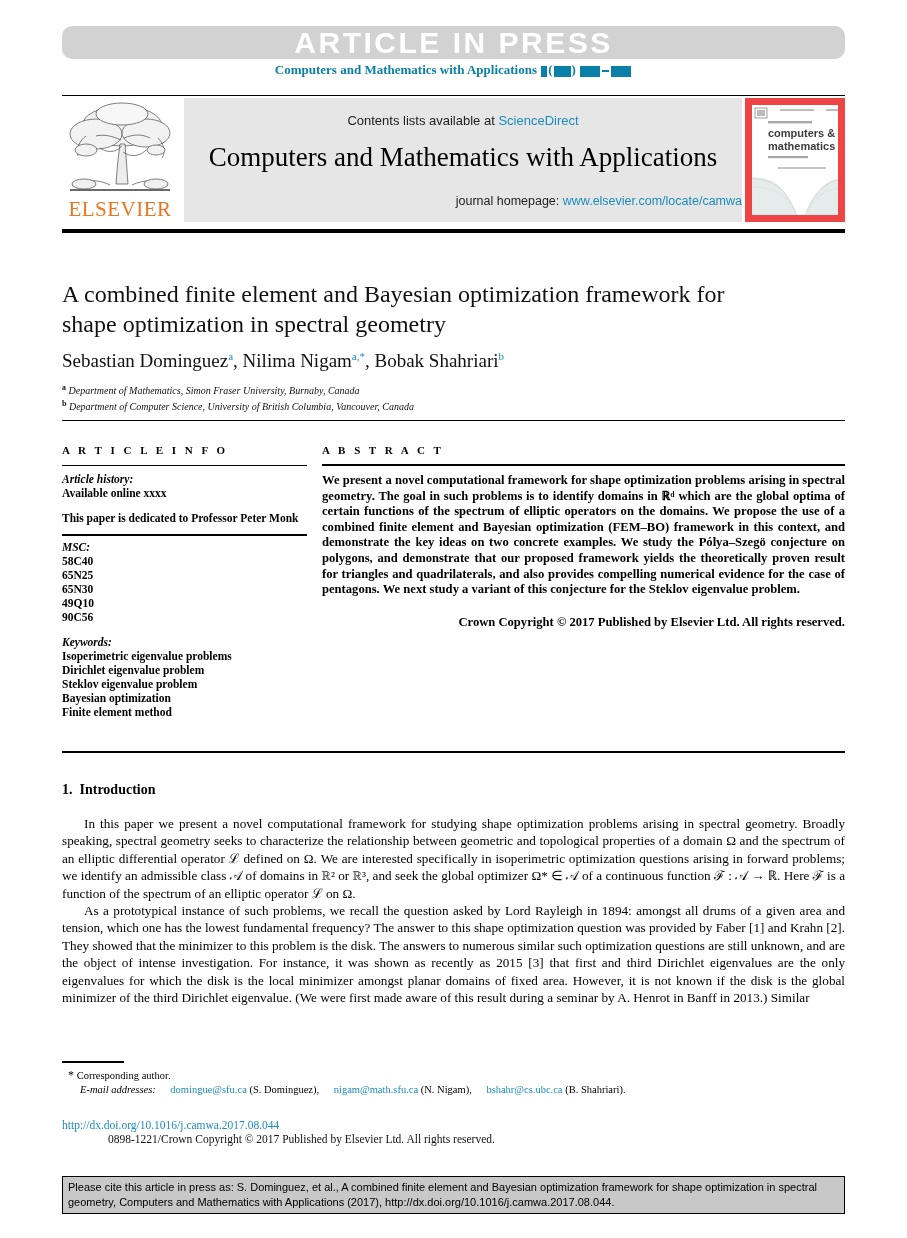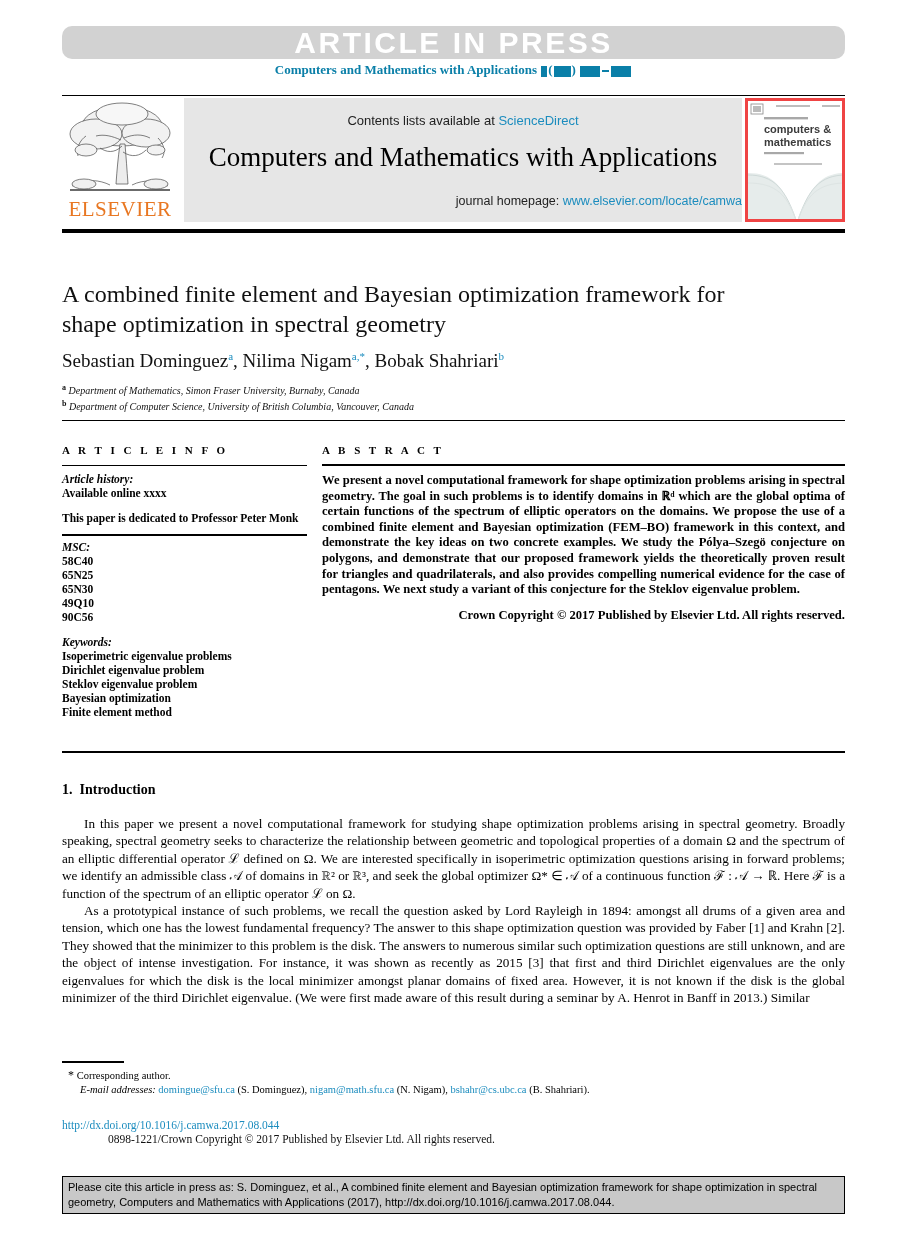--- a/index.html
+++ b/index.html
@@ -117,21 +117,21 @@
     text-align: right;
     font-family: "Liberation Sans", sans-serif;
     font-size: 12.5px;
     color: #222;
   }
   .hp-link { color: #1b8cbe; }
   .cover-thumb {
     position: absolute;
     right: 0; top: 0;
     width: 100px; height: 124px;
-    border: 3px solid #ef4444;
+    border: 7px solid #ef4444;
     box-sizing: border-box;
     background: #fbfbfb;
     overflow: hidden;
   }
   .mast-rule-bottom {
     position: absolute;
     left: 62px; top: 229px;
     width: 783px; height: 4px;
     background: #000;
   }
@@ -210,21 +210,21 @@
     line-height: 15.6px;
     text-align: justify;
     font-weight: bold;
     margin-top: 7px;
   }
   .abstract-copyright {
     font-family: "Liberation Serif", serif;
     font-size: 12.6px;
     font-weight: bold;
     text-align: right;
-    margin-top: 10px;
+    margin-top: 17px;
   }
 
   .rule-below-abs {
     position: absolute;
     left: 62px; top: 751px;
     width: 783px; height: 2px;
     background: #000;
   }
 
   
@@ -257,21 +257,21 @@
   }
   .fn-block {
     position: absolute;
     left: 62px; top: 1068px;
     width: 700px;
     font-family: "Liberation Serif", serif;
     font-size: 10.5px;
     line-height: 14px;
   }
   .fn-block .star { font-size: 12px; }
-  .mail { color: #1b8cbe; }
+  .mail { color: #1b8cbe; margin-left: 12px; }
   .doi-line {
     position: absolute;
     left: 62px; top: 1119px;
     font-family: "Liberation Serif", serif;
     font-size: 11.5px;
     color: #1b8cbe;
   }
   .issn-line {
     position: absolute;
     left: 62px; top: 1133px;

